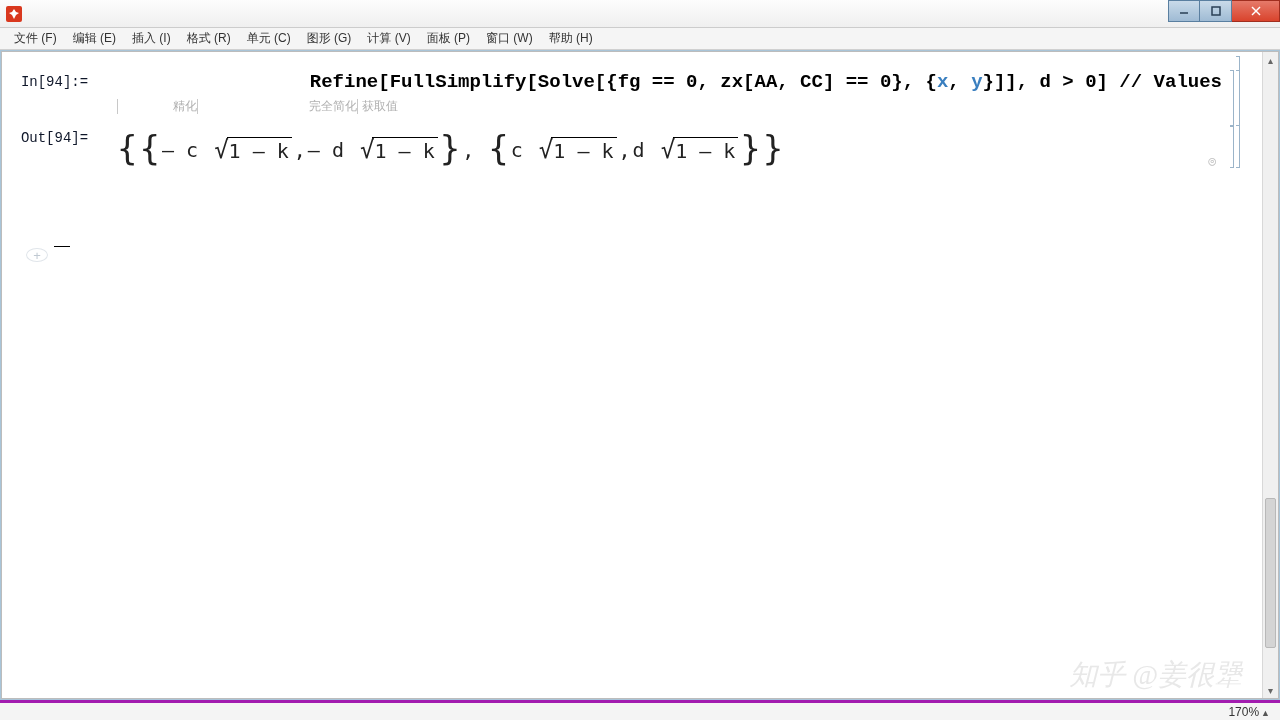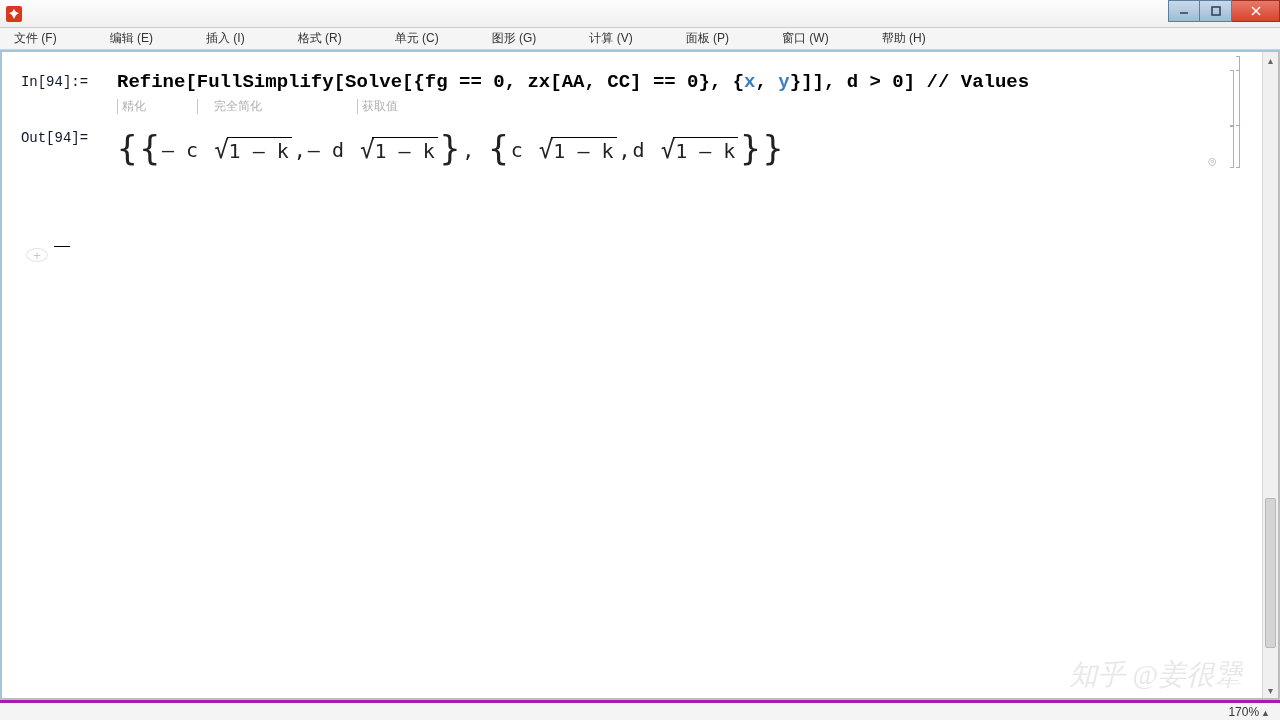--- a/index.html
+++ b/index.html
@@ -9,30 +9,30 @@
   .titlebar { height: 28px; background: linear-gradient(#fdfdfd, #efefef); display: flex; align-items: center; border-bottom: 1px solid #ccc; position: relative; }
   .app-icon { width: 16px; height: 16px; margin: 0 6px; background: #d9381e; border-radius: 2px; display:flex; align-items:center; justify-content:center; }
   .app-icon svg { width:10px; height:10px; }
   .title-text { font-size: 12px; color: #333; }
   .win-controls { position: absolute; right: 0; top: 0; display: flex; height: 22px; }
   .win-btn { width: 32px; height: 22px; border: 1px solid #5a7fa0; background: linear-gradient(#c9dae9,#9fbbd4); display:flex; align-items:center; justify-content:center; font-size:11px; color:#2a3f55; }
   .win-btn.close { width: 48px; background: linear-gradient(#e67a6a,#d9432c); border-color:#a02e1f; color:#fff; }
   .win-btn + .win-btn { border-left:none; }
   .win-btn svg { stroke:#2a3f55; }
 
-  .menubar { height: 22px; background: #f5f5f5; border-bottom: 1px solid #d0d0d0; display: flex; align-items: center; padding: 0 6px; font-size: 12px; color: #333; gap: 37px; }
+  .menubar { height: 22px; background: #f5f5f5; border-bottom: 1px solid #d0d0d0; display: flex; align-items: center; padding: 0 6px; font-size: 12px; color: #333; }
   .menu-item { padding: 0 8px; cursor: default; }
 
   .workspace { flex: 1; background: #fff; display: flex; position: relative; border: 1px solid #bcbcbc; margin: 1px; }
 
   .notebook { flex: 1; background: #fff; position: relative; overflow: hidden; padding-top: 10px; }
 
   .cell { display: flex; padding: 8px 20px 4px 0; font-family: Consolas, "Courier New", monospace; color: #222; align-items: flex-start; }
   .cell-label { width: 115px; text-align: center; padding-right: 10px; font-size: 14px; color: #0f172a; padding-top: 4px; }
-  .cell-content { flex: 1; font-size: 19px; line-height: 1.3; }
+  .cell-content { flex: 1; font-size: 19px; line-height: 1.3; text-align: right; }
 
   .code-line { white-space: pre; font-weight: bold; }
   .code-line .kw { color: #000; }
   .code-line .var { color: #3a7fbf; }
 
   .hint-row { display: flex; font-size: 12px; color: #b0b0b0; margin-top: 4px; font-family: "Microsoft YaHei"; font-weight: normal; }
   .hint { border-left: 1px solid #c8c8c8; padding-left: 4px; }
 
   .out-math { font-size: 20px; display: flex; align-items: center; gap: 2px; font-family: "Cambria Math", Consolas, monospace; white-space: nowrap;}
   .brace-L { font-size: 34px; font-weight: 300; padding-bottom:4px;}

